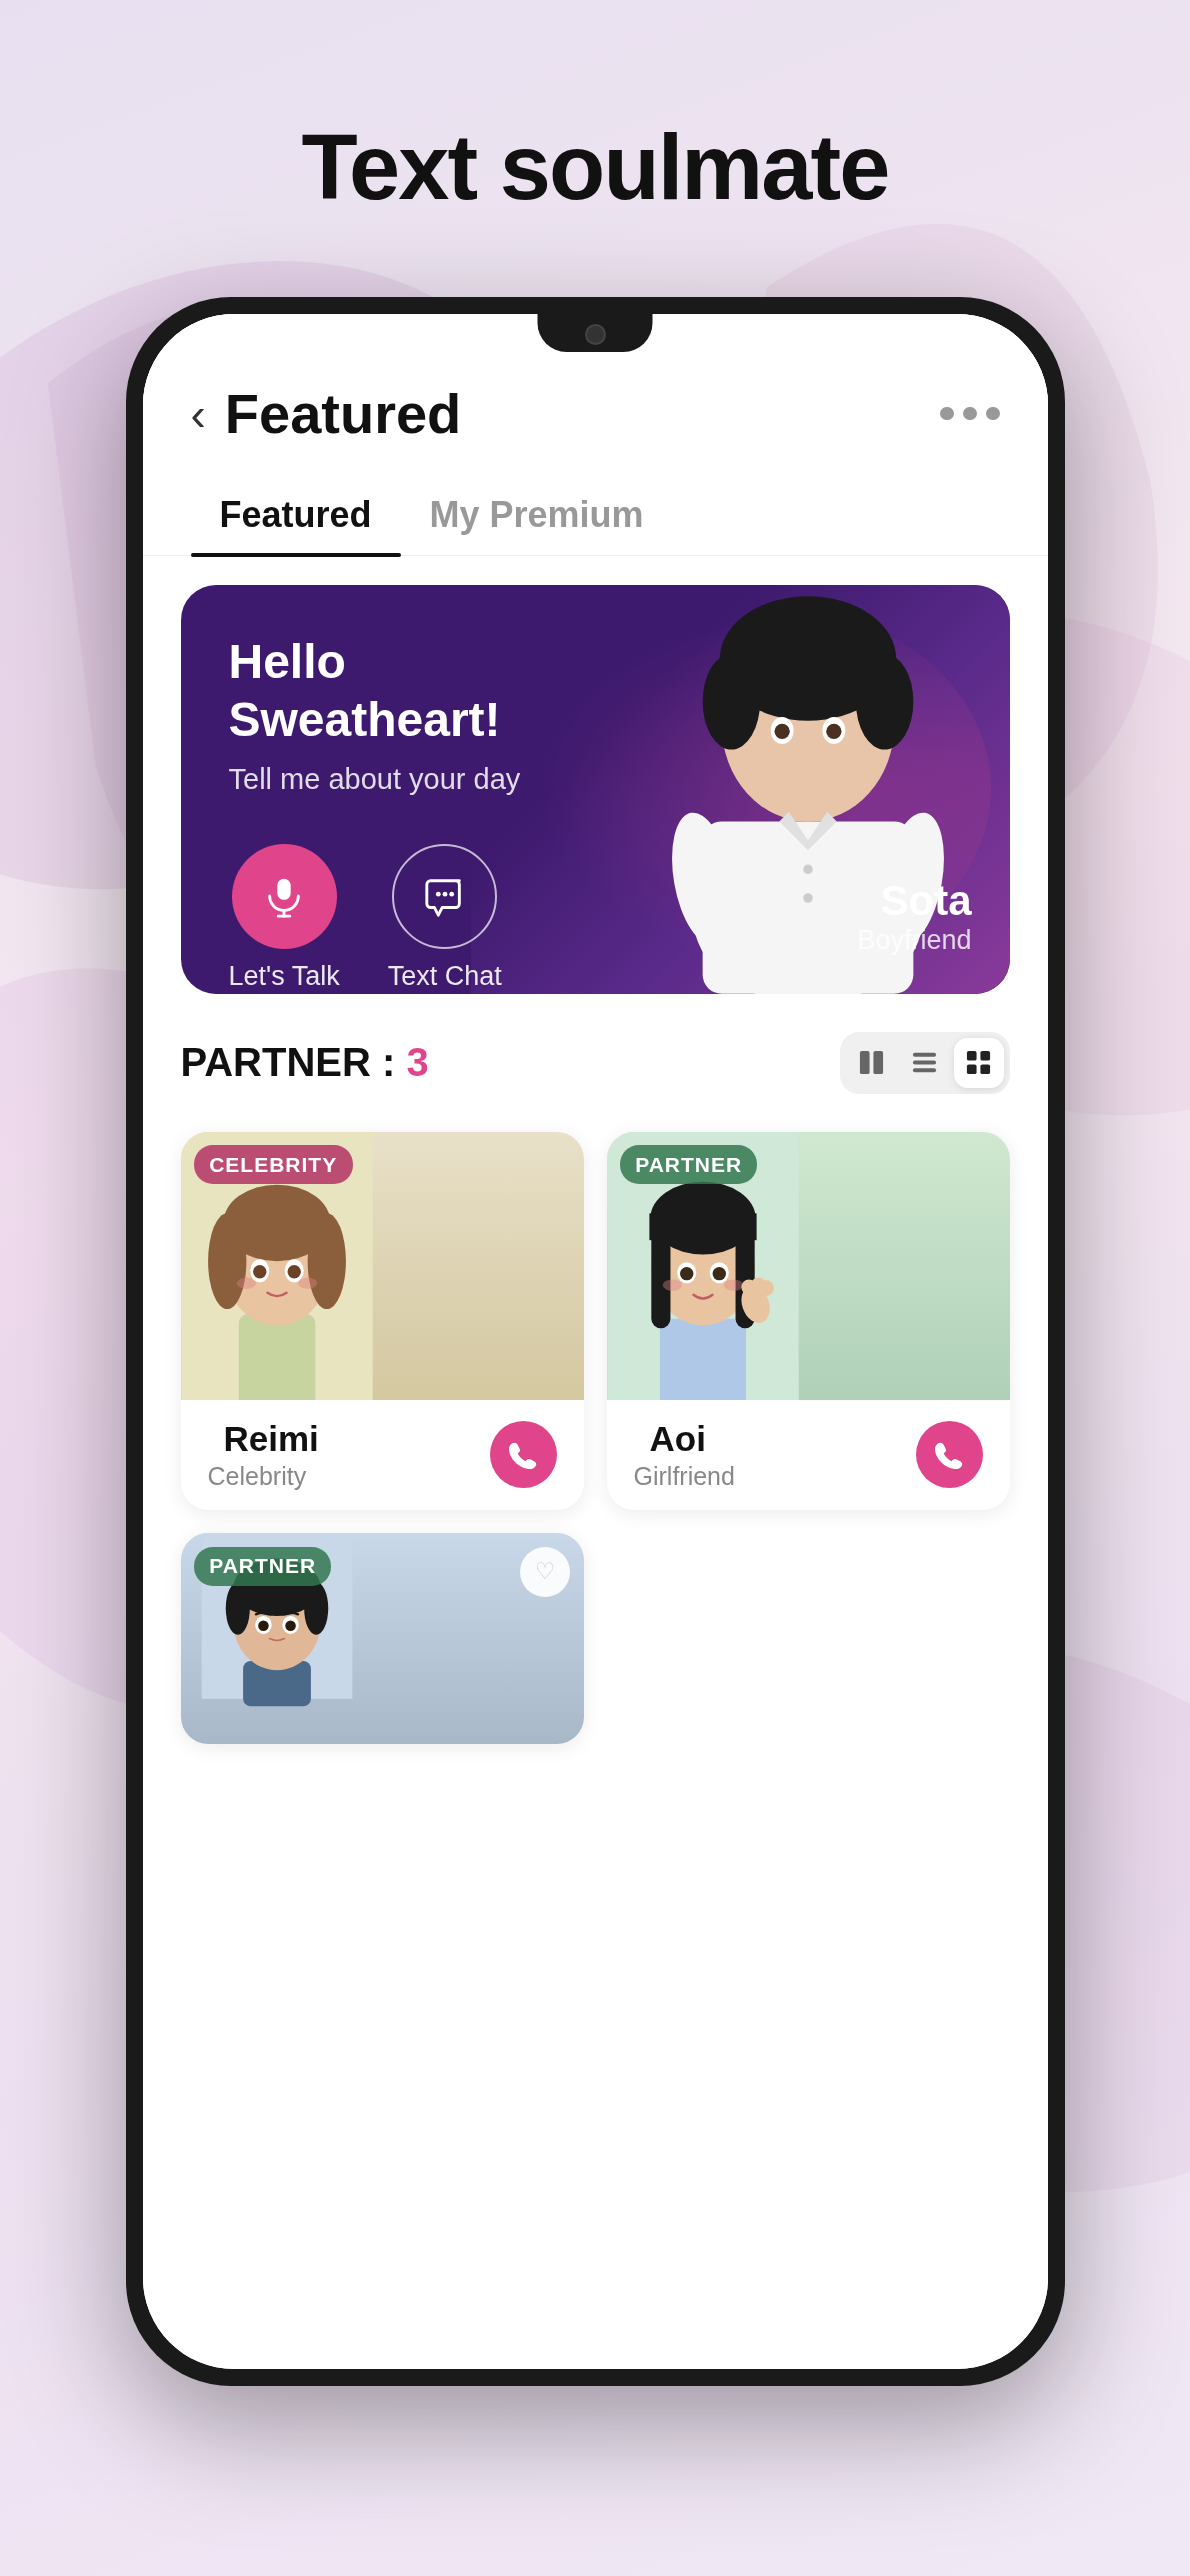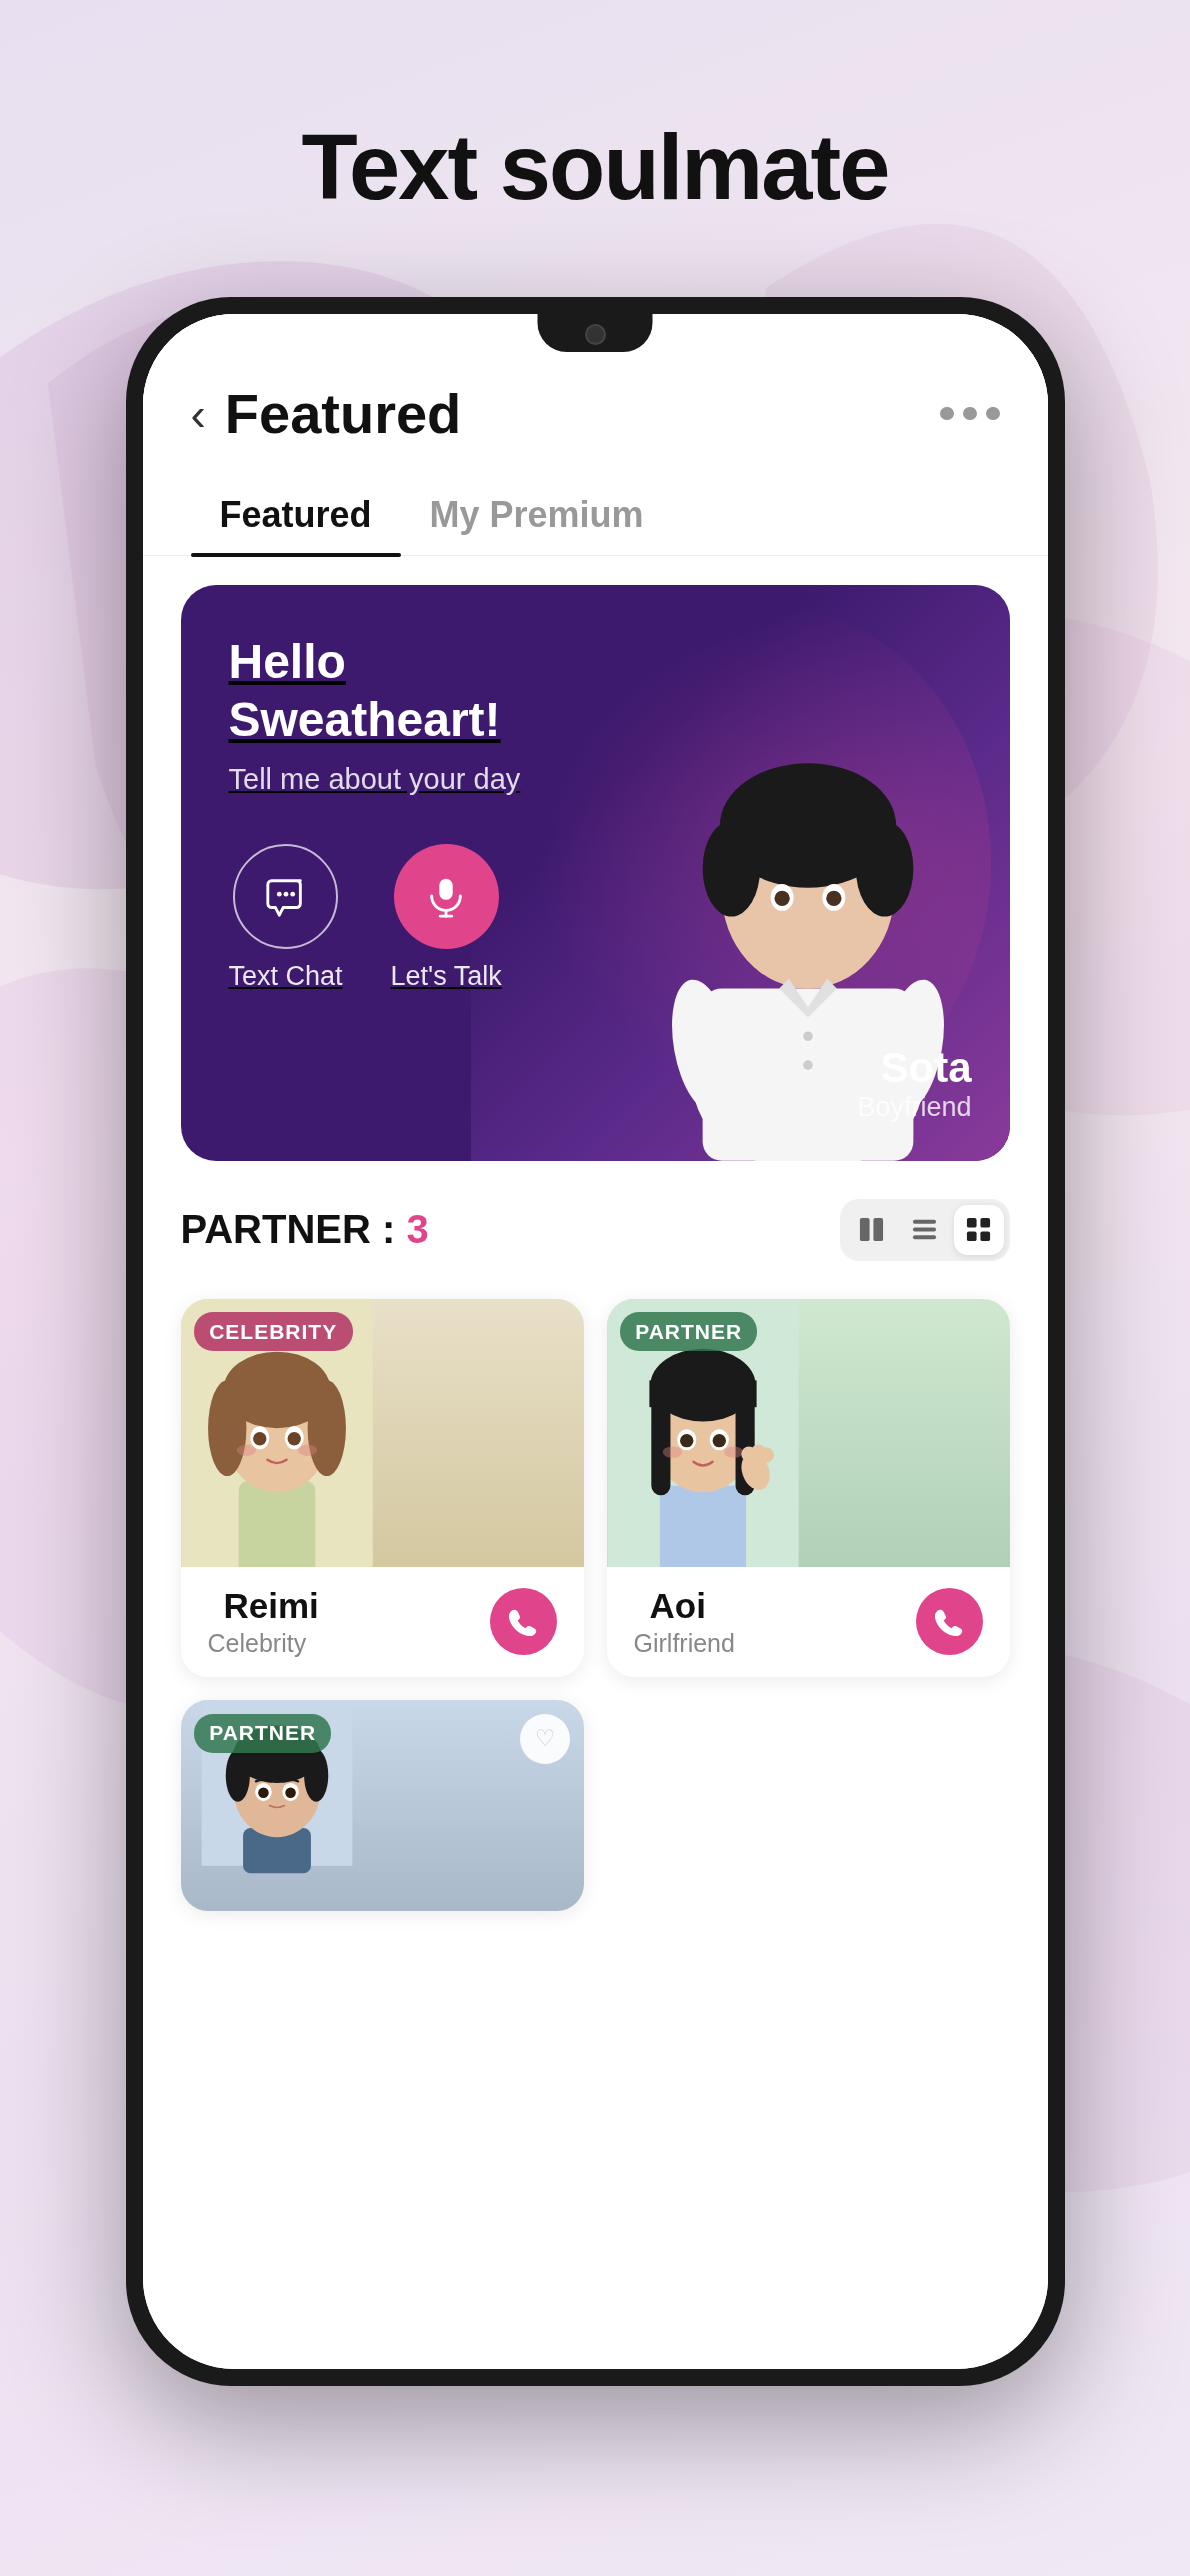--- a/index.html
+++ b/index.html
@@ -174,23 +174,22 @@
       gap: 38px;
     }
 
     
     .featured-card {
       background: #3d1a6e;
       border-radius: 35px;
       padding: 48px;
       position: relative;
       overflow: hidden;
-      height: 576px;
+      height: 409px;
       flex-shrink: 0;
-      text-decoration: underline;
     }
 
     .featured-card-bg {
       position: absolute;
       top: 0; right: 0;
       width: 65%;
       height: 100%;
       background: linear-gradient(135deg, transparent 30%, #5a2a8a 60%, #8a3a9a 100%);
       border-radius: 0 35px 35px 0;
     }
@@ -519,41 +518,41 @@
 
           <div class="featured-content">
             <div class="featured-greeting">
               Hello<br>Sweatheart!
             </div>
             <div class="featured-sub">Tell me about your day</div>
 
             <div class="featured-actions">
 
               <div class="action-btn">
+                <div class="action-circle filled">
+                  <svg width="44" height="44" viewBox="0 0 46 46" fill="none" xmlns="http://www.w3.org/2000/svg">
+                    <rect x="16" y="4" width="14" height="22" rx="7" fill="white"></rect>
+                    <path d="M8 22c0 8.28 6.72 15 15 15s15-6.72 15-15" stroke="white" stroke-width="3" stroke-linecap="round" fill="none"></path>
+                    <line x1="23" y1="37" x2="23" y2="43" stroke="white" stroke-width="3" stroke-linecap="round"></line>
+                    <line x1="17" y1="43" x2="29" y2="43" stroke="white" stroke-width="3" stroke-linecap="round"></line>
+                  </svg>
+                </div>
+                <span class="action-label">Let's Talk</span>
+              </div>
+
+              <div class="action-btn">
                 <div class="action-circle outline">
                   <svg width="44" height="44" viewBox="0 0 46 46" fill="none" xmlns="http://www.w3.org/2000/svg">
                     <path d="M38 6H8a4 4 0 00-4 4v20a4 4 0 004 4h4l4 8 4-8h14a4 4 0 004-4V10a4 4 0 00-4-4z" stroke="white" stroke-width="3" fill="none" stroke-linejoin="round"></path>
                     <circle cx="16" cy="20" r="2.5" fill="white"></circle>
                     <circle cx="23" cy="20" r="2.5" fill="white"></circle>
                     <circle cx="30" cy="20" r="2.5" fill="white"></circle>
                   </svg>
                 </div>
                 <span class="action-label">Text Chat</span>
-              </div>
-
-              <div class="action-btn">
-                <div class="action-circle filled">
-                  <svg width="44" height="44" viewBox="0 0 46 46" fill="none" xmlns="http://www.w3.org/2000/svg">
-                    <rect x="16" y="4" width="14" height="22" rx="7" fill="white"></rect>
-                    <path d="M8 22c0 8.28 6.72 15 15 15s15-6.72 15-15" stroke="white" stroke-width="3" stroke-linecap="round" fill="none"></path>
-                    <line x1="23" y1="37" x2="23" y2="43" stroke="white" stroke-width="3" stroke-linecap="round"></line>
-                    <line x1="17" y1="43" x2="29" y2="43" stroke="white" stroke-width="3" stroke-linecap="round"></line>
-                  </svg>
-                </div>
-                <span class="action-label">Let's Talk</span>
               </div>
             </div>
           </div>
 
           <div class="featured-name">
             <div class="featured-name-text">Sota</div>
             <div class="featured-name-role">Boyfriend</div>
           </div>
         </div>
 

